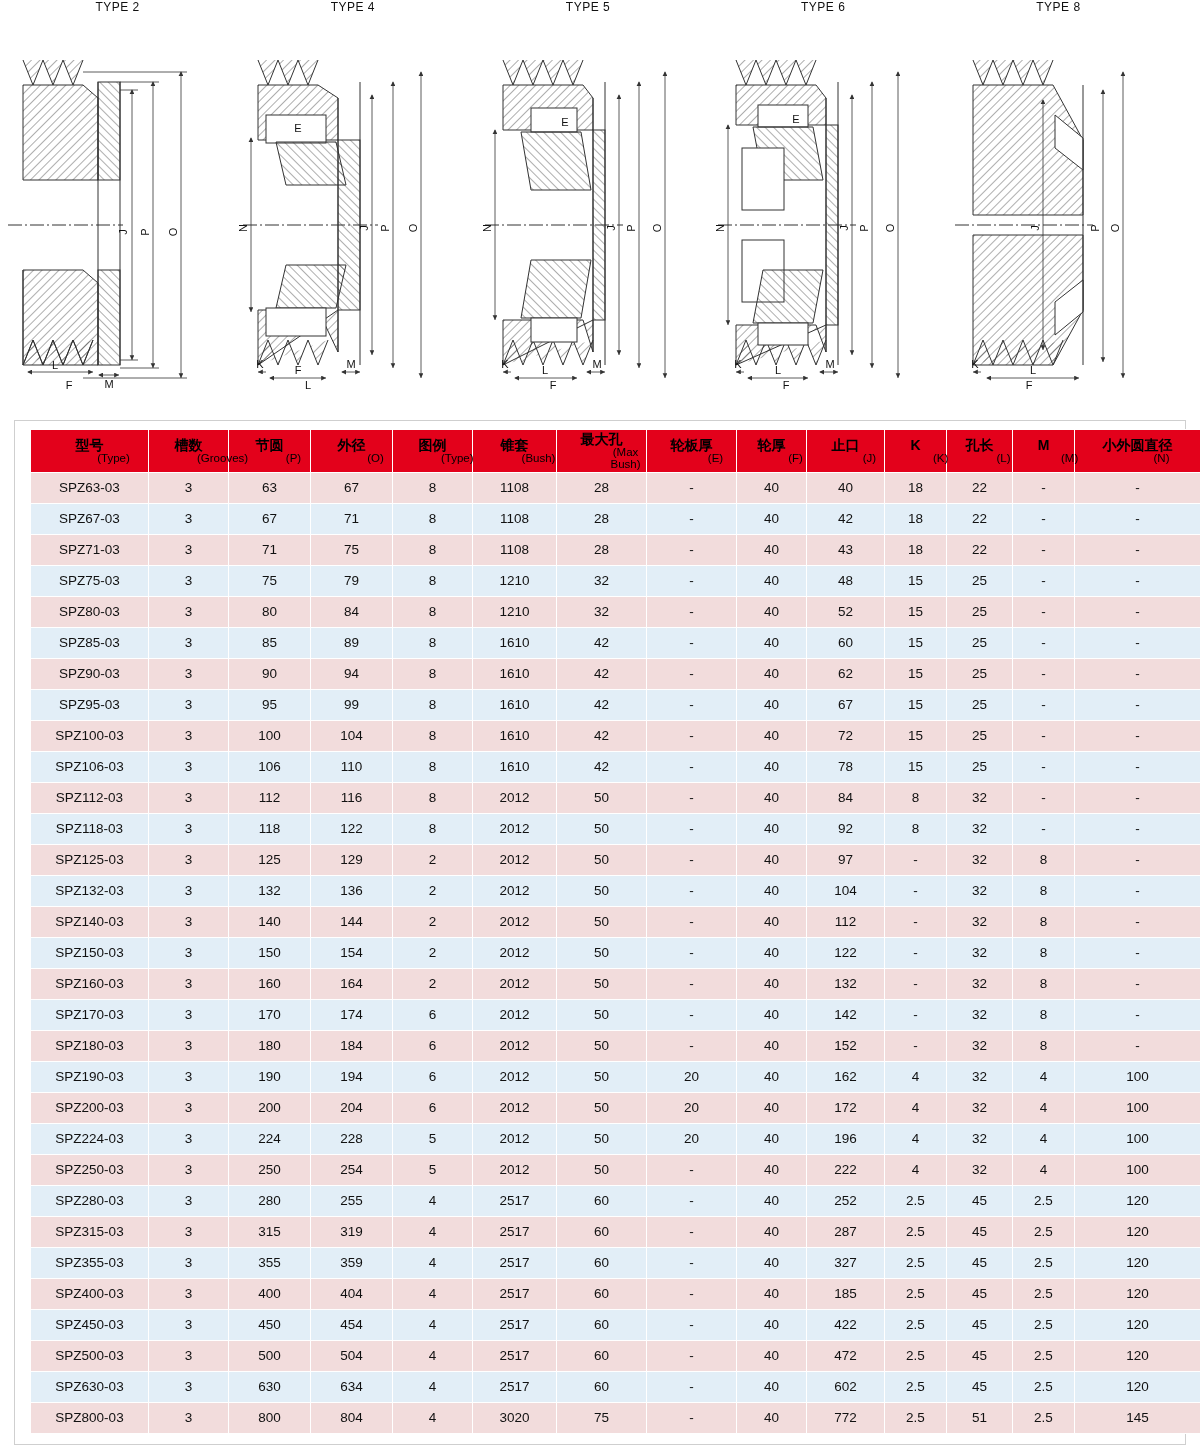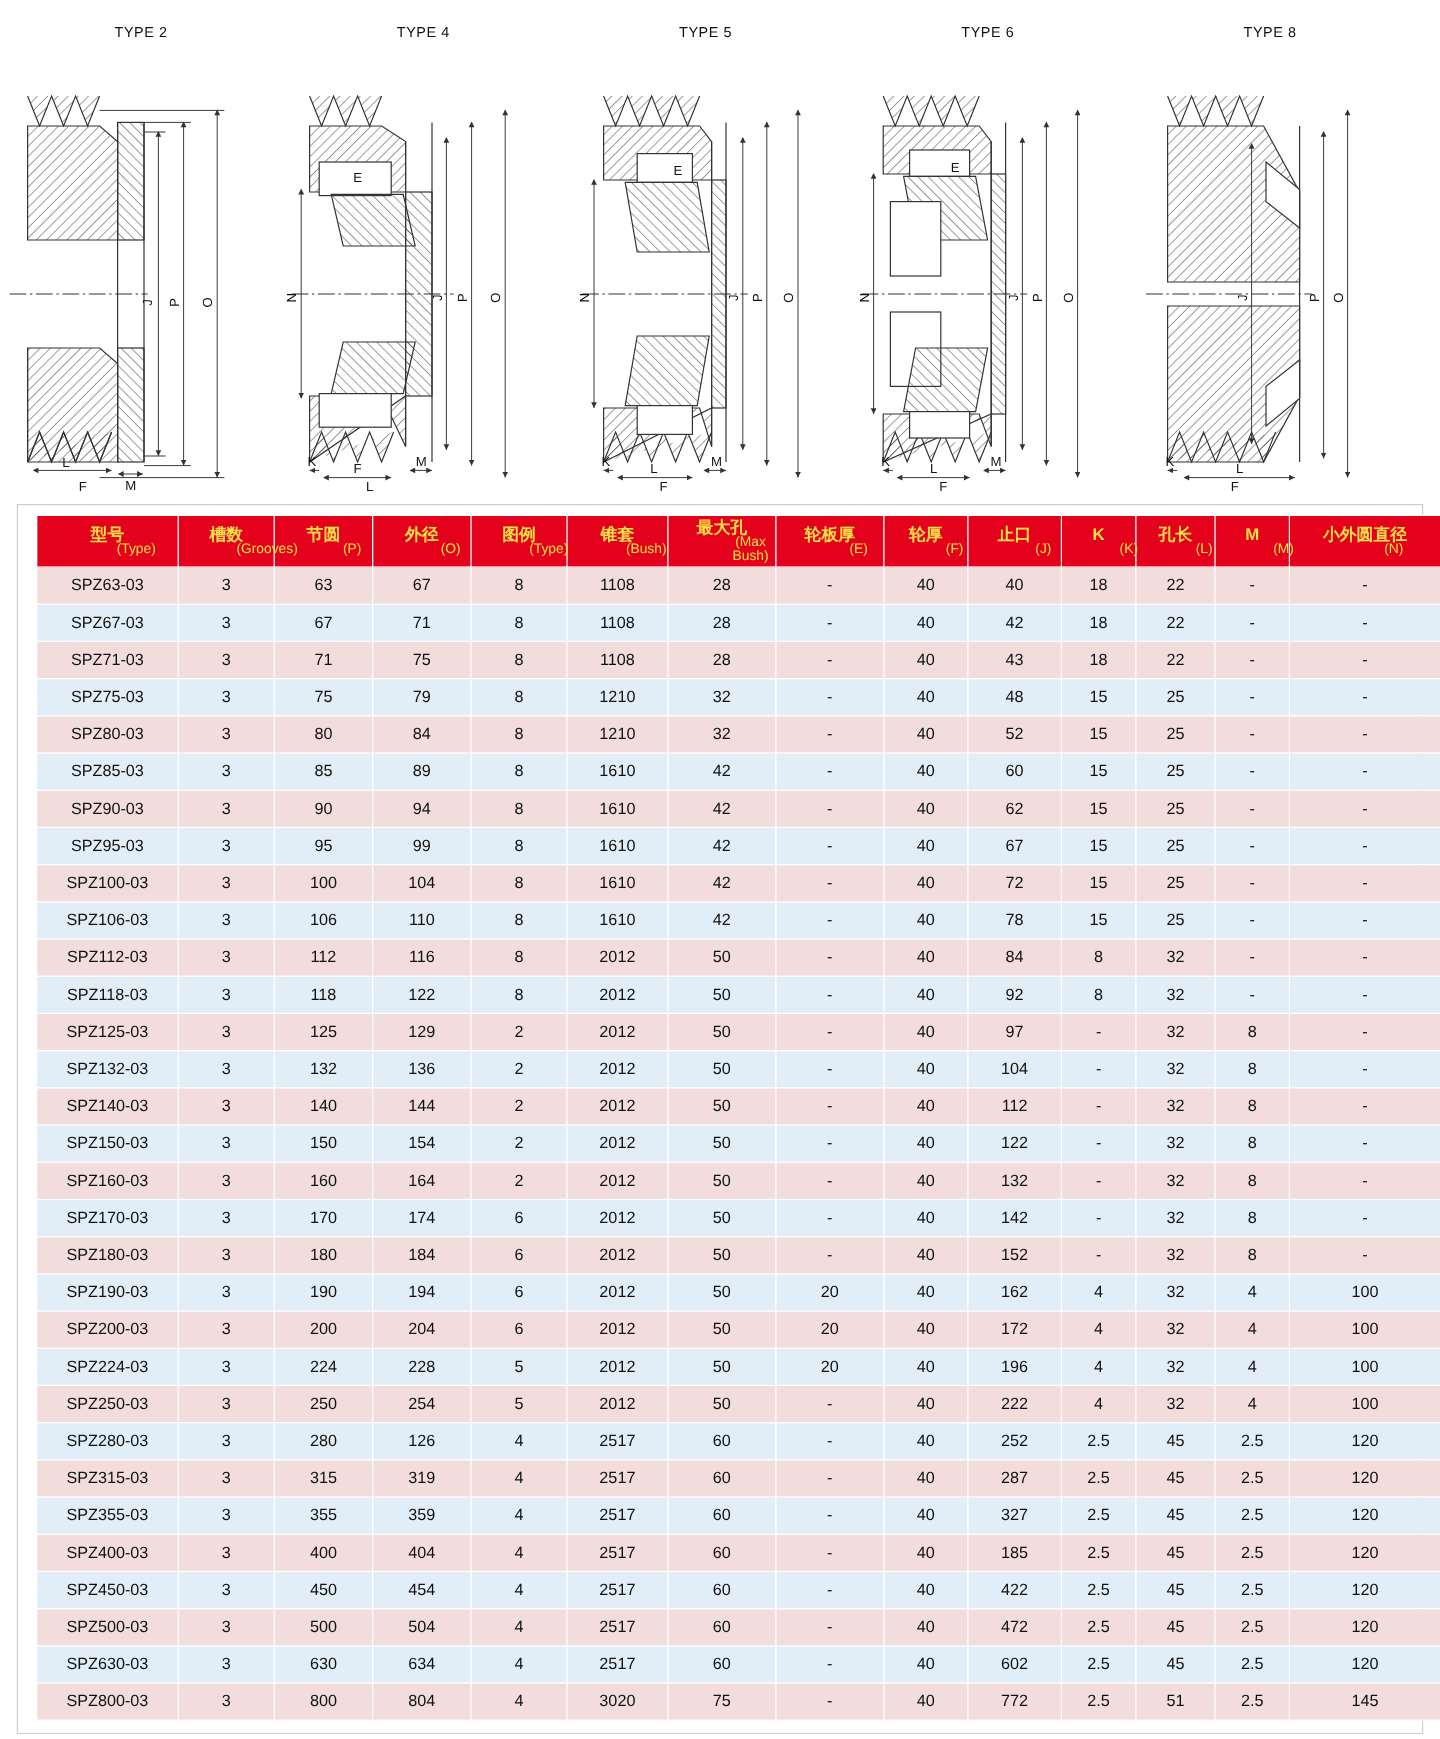--- a/index.html
+++ b/index.html
@@ -9,21 +9,21 @@
     font-family:"Liberation Sans","DejaVu Sans",sans-serif;
     color:#111;
   }
   .page{width:1200px;position:relative;}
 
   
   .diagrams{
     display:flex;
     width:1176px;
     height:420px;
-    padding-top:20px;
+    padding-top:0;
     box-sizing:border-box;
   }
   .dcell{
     flex:1 1 0;
     position:relative;
     text-align:center;
   }
   .dtitle{
     font-size:12px;
     letter-spacing:.5px;
@@ -42,21 +42,21 @@
   th,td{
     border:1px solid #ffffff;
     text-align:center;
     font-size:13.5px;
     padding:0;
     height:30px;
     line-height:1.05;
   }
   thead th{
     background:#e3011b;
-    color:#fde047;
+    color:#000000;
     font-weight:bold;
     border:1px solid #ffffff;
     height:42px;
     font-size:14px;
   }
   thead th .cn{display:block;font-size:14px;}
   thead th .en{display:block;font-size:11.5px;font-weight:normal;margin-left:48px;}
   tbody tr.odd td{background:#f2dcdc;}
   tbody tr.even td{background:#e2eef7;}
   tbody td.first{font-size:13.5px;}
@@ -751,21 +751,21 @@
             <td>222</td>
             <td>4</td>
             <td>32</td>
             <td>4</td>
             <td>100</td>
           </tr>
           <tr class="even">
             <td class="first">SPZ280-03</td>
             <td>3</td>
             <td>280</td>
-            <td>126</td>
+            <td>255</td>
             <td>4</td>
             <td>2517</td>
             <td>60</td>
             <td>-</td>
             <td>40</td>
             <td>252</td>
             <td>2.5</td>
             <td>45</td>
             <td>2.5</td>
             <td>120</td>

